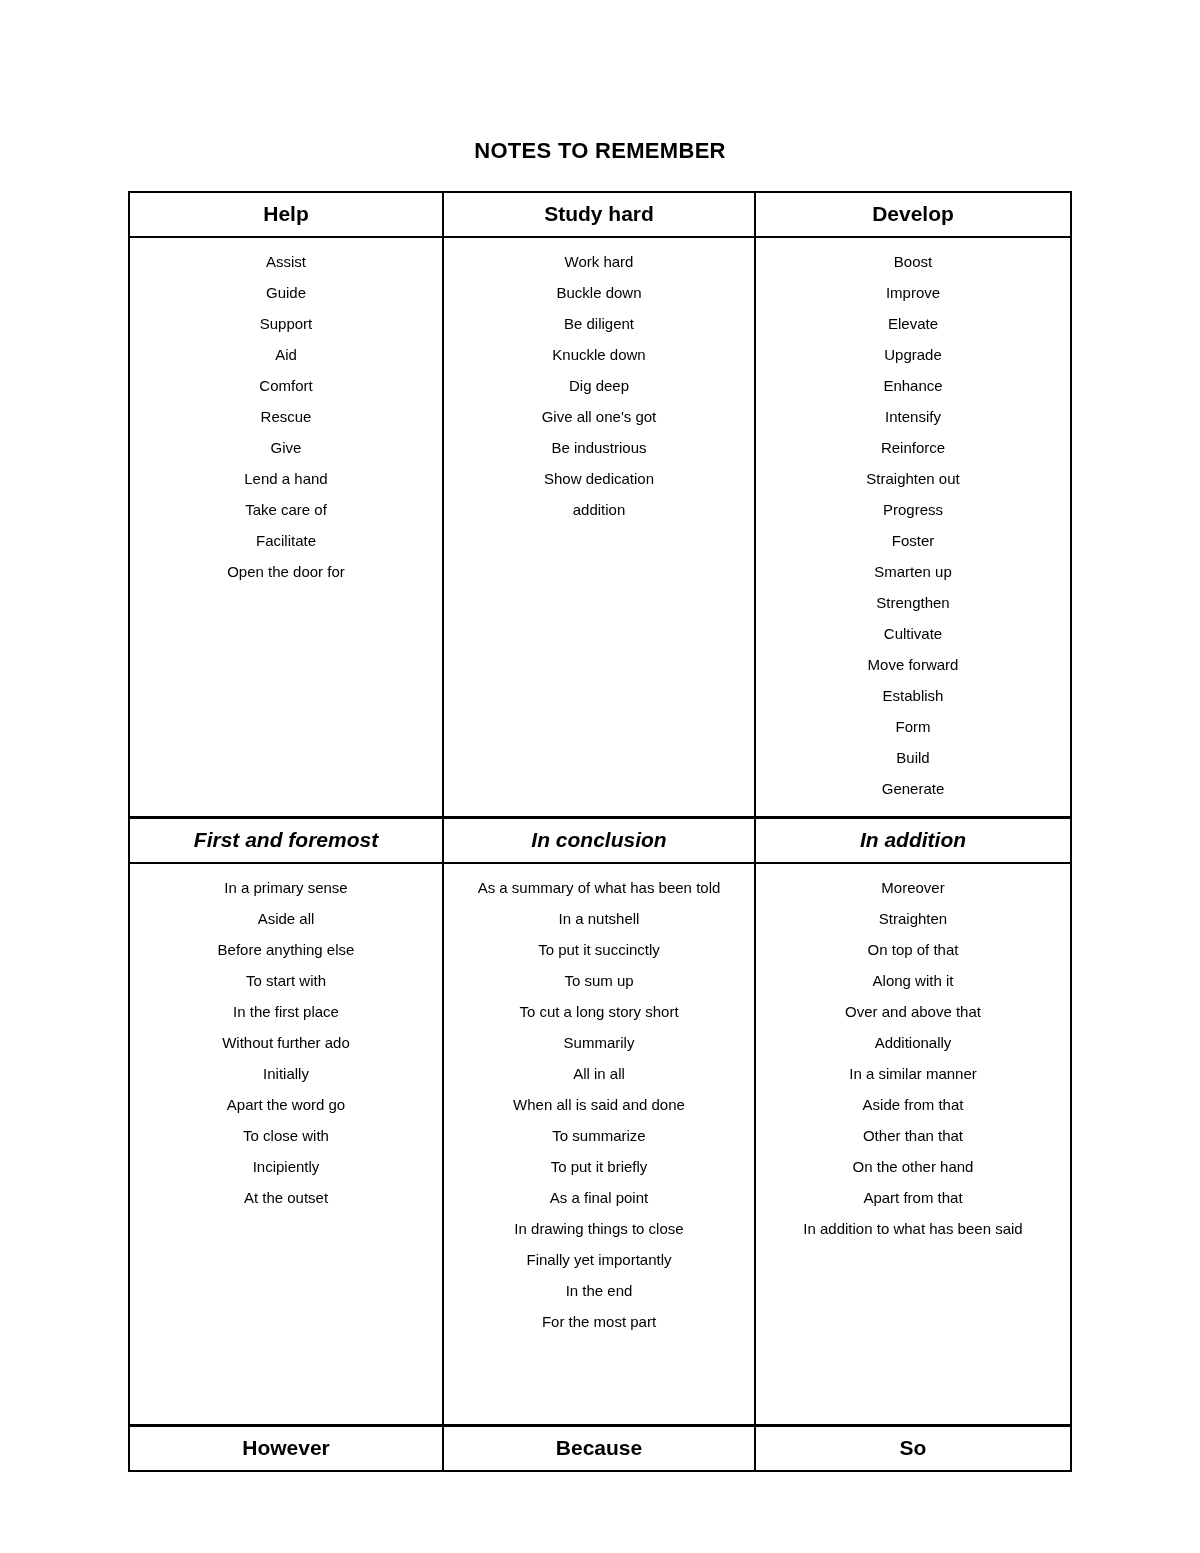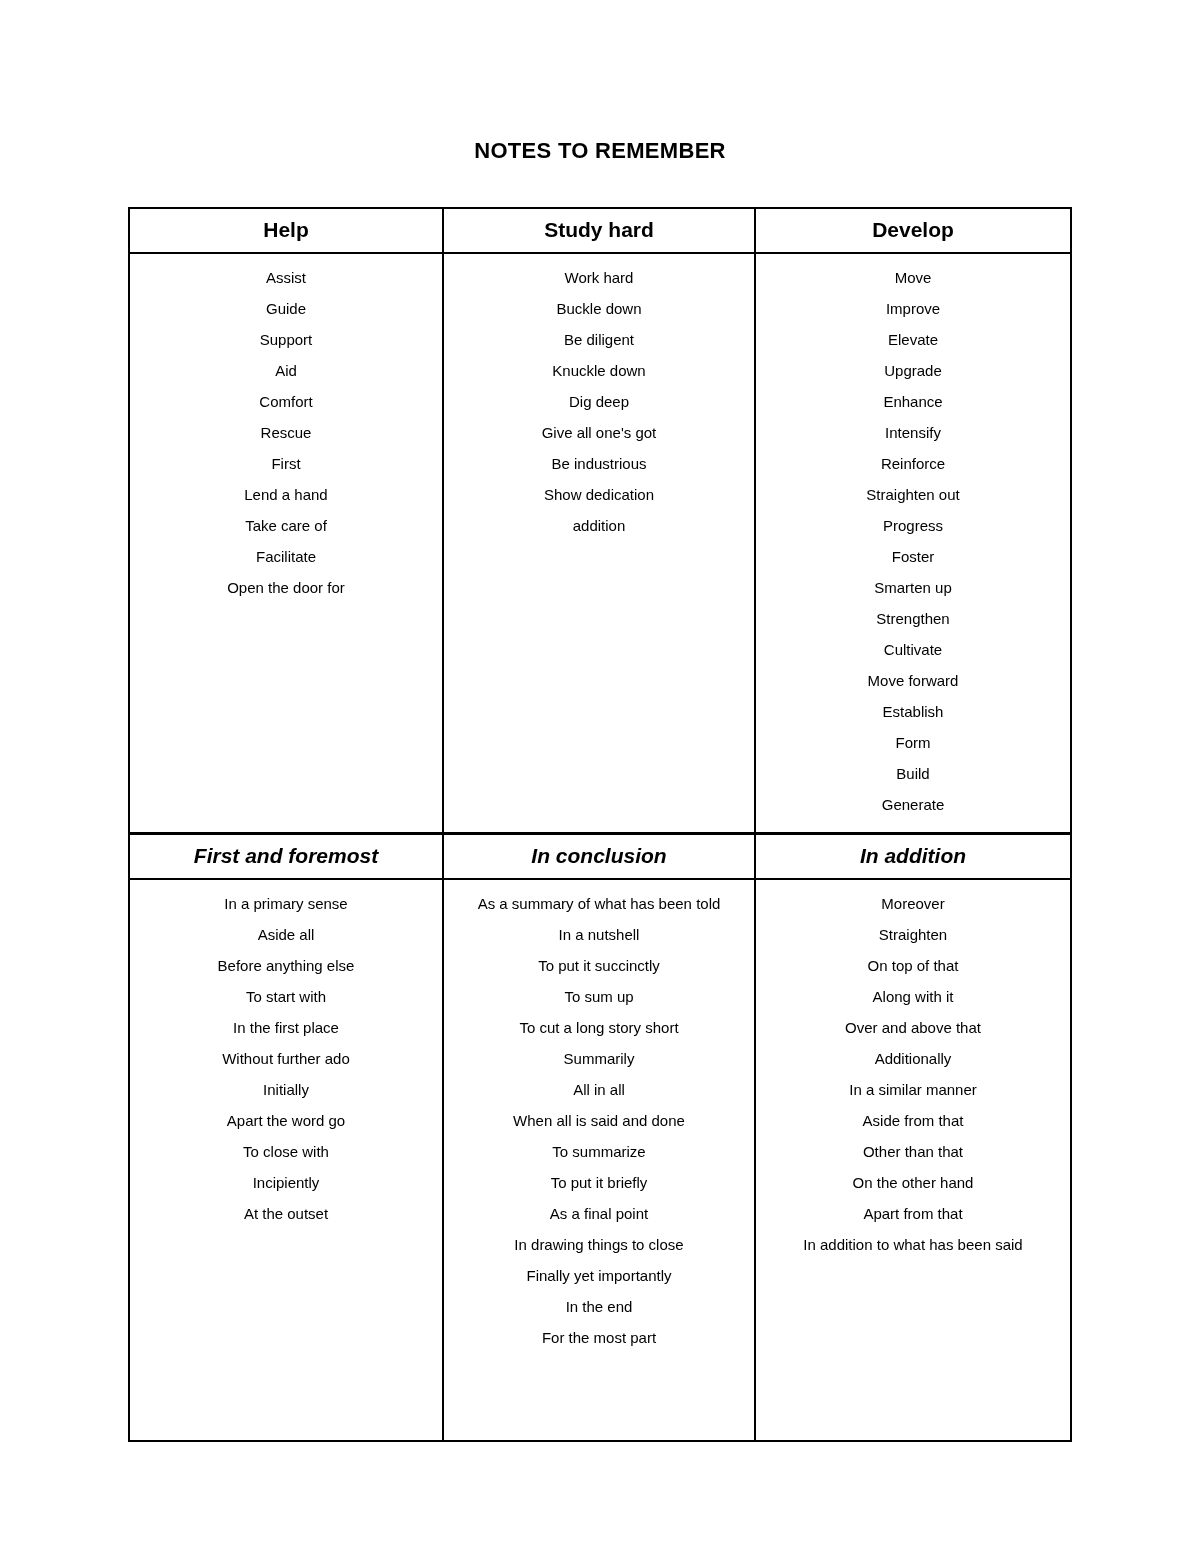--- a/index.html
+++ b/index.html
@@ -31,21 +31,20 @@
     font-weight: bold;
     letter-spacing: 0.3px;
   }
   .notes-table {
     position: absolute;
     left: 128px;
     top: 191px;
     width: 942px;
     border-collapse: collapse;
     table-layout: fixed;
-    margin-top: 16px;
   }
   .notes-table td {
     border: 2px solid #000000;
     vertical-align: top;
     padding: 0;
   }
   .col-a { width: 314px; }
   .col-b { width: 312px; }
   .col-c { width: 316px; }
 
@@ -104,21 +103,21 @@
 
       <tr>
         <td class="body-cell tall-a">
           <ul class="item-list">
               <li>Assist</li>
               <li>Guide</li>
               <li>Support</li>
               <li>Aid</li>
               <li>Comfort</li>
               <li>Rescue</li>
-              <li>First</li>
+              <li>Give</li>
               <li>Lend a hand</li>
               <li>Take care of</li>
               <li>Facilitate</li>
               <li>Open the door for</li>
             </ul>
         </td>
         <td class="body-cell">
           <ul class="item-list">
               <li>Work hard</li>
               <li>Buckle down</li>
@@ -126,21 +125,21 @@
               <li>Knuckle down</li>
               <li>Dig deep</li>
               <li>Give all one's got</li>
               <li>Be industrious</li>
               <li>Show dedication</li>
               <li>addition</li>
             </ul>
         </td>
         <td class="body-cell">
           <ul class="item-list">
-              <li>Move</li>
+              <li>Boost</li>
               <li>Improve</li>
               <li>Elevate</li>
               <li>Upgrade</li>
               <li>Enhance</li>
               <li>Intensify</li>
               <li>Reinforce</li>
               <li>Straighten out</li>
               <li>Progress</li>
               <li>Foster</li>
               <li>Smarten up</li>
@@ -207,17 +206,22 @@
               <li>In a similar manner</li>
               <li>Aside from that</li>
               <li>Other than that</li>
               <li>On the other hand</li>
               <li>Apart from that</li>
               <li>In addition to what has been said</li>
             </ul>
         </td>
       </tr>
 
+      <tr class="footer-row">
+        <td class="header-cell">However</td>
+        <td class="header-cell">Because</td>
+        <td class="header-cell">So</td>
+      </tr>
 
     </tbody>
   </table>
 
 </div>
 
 </body></html>

